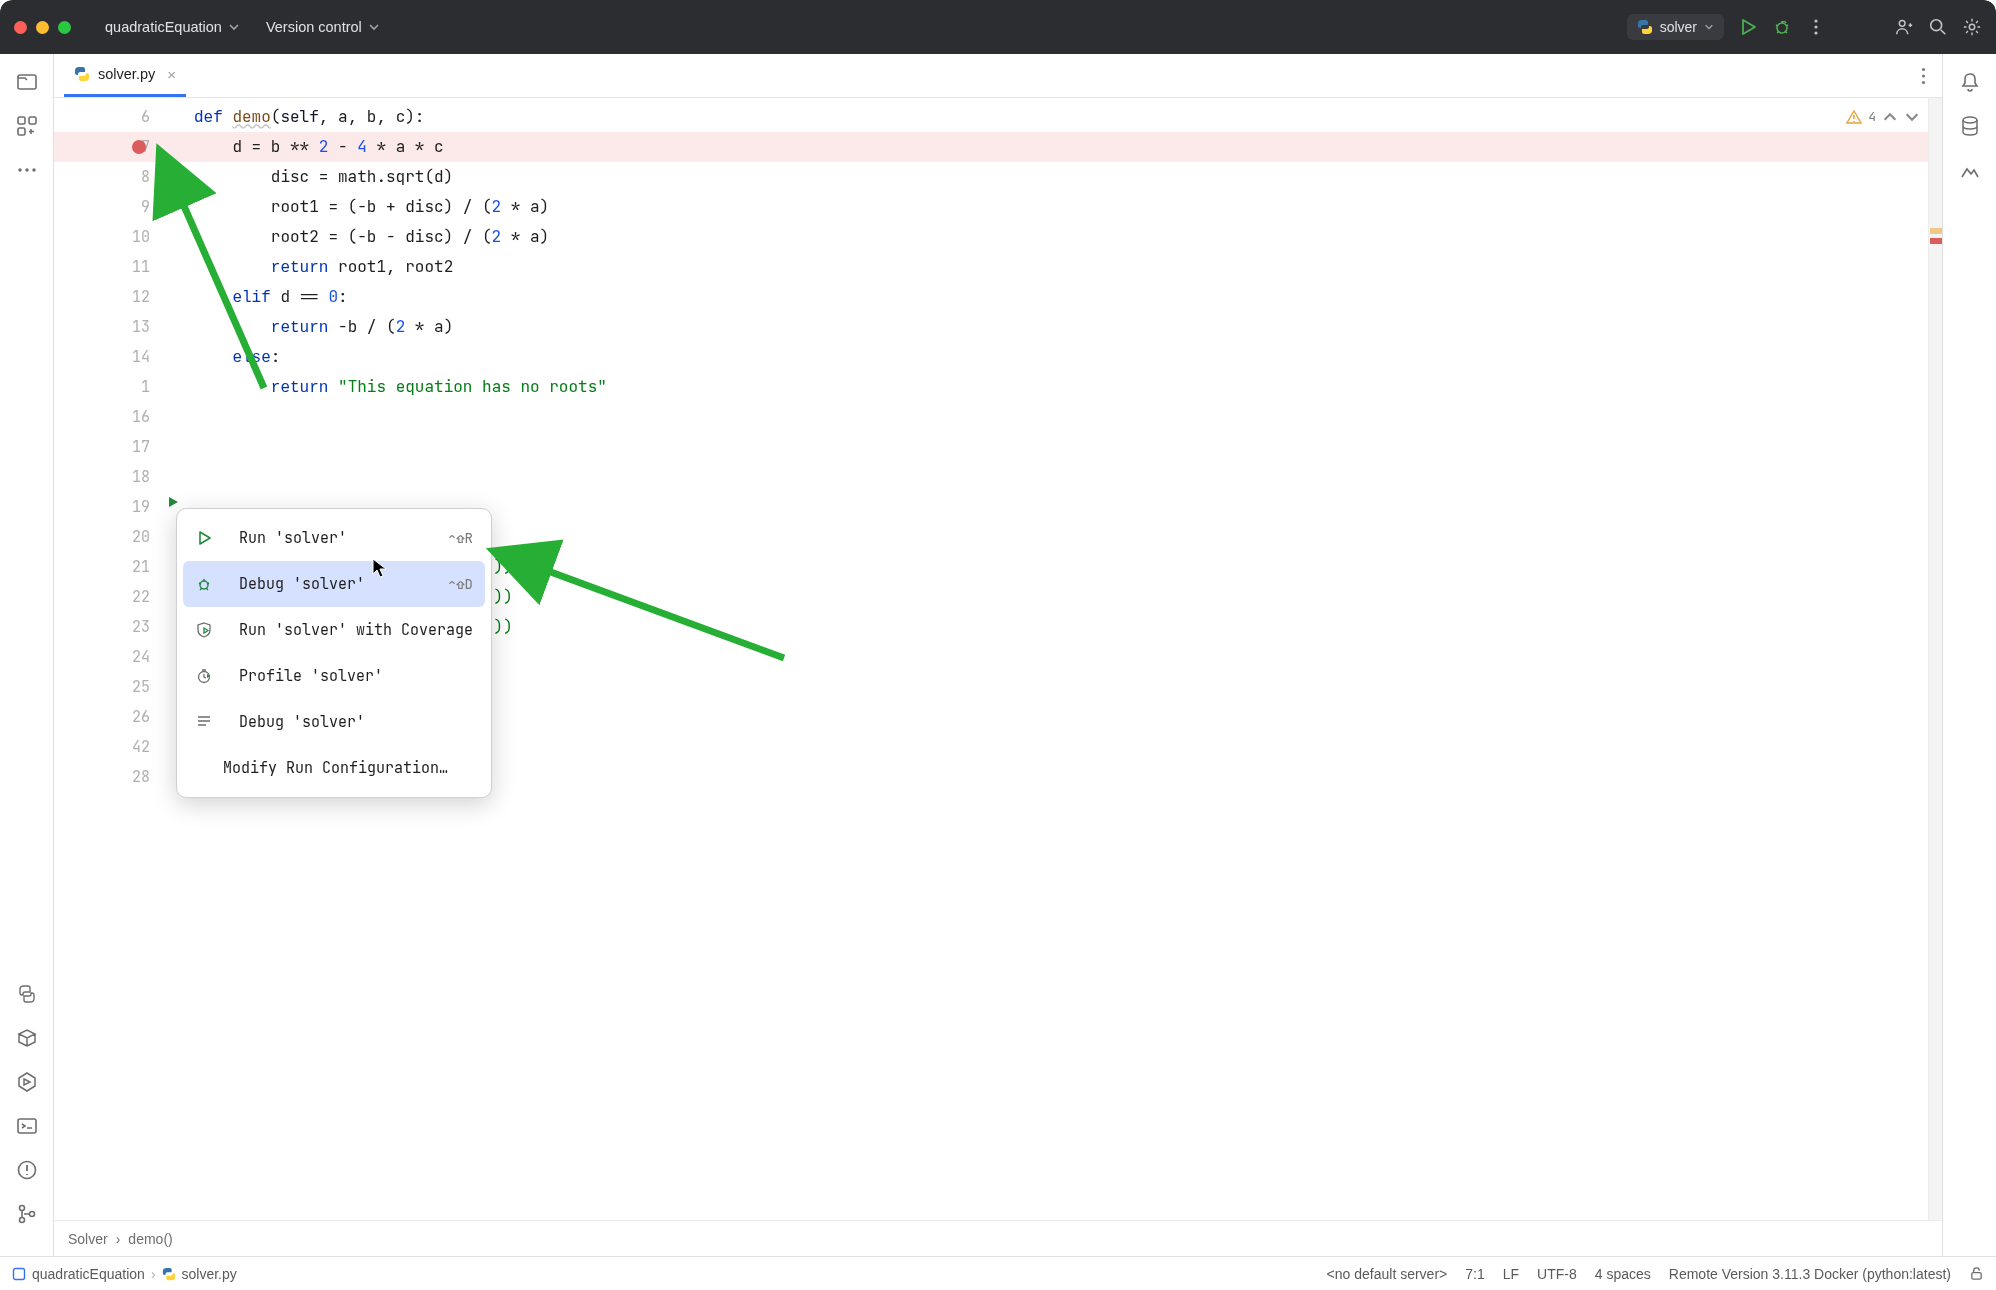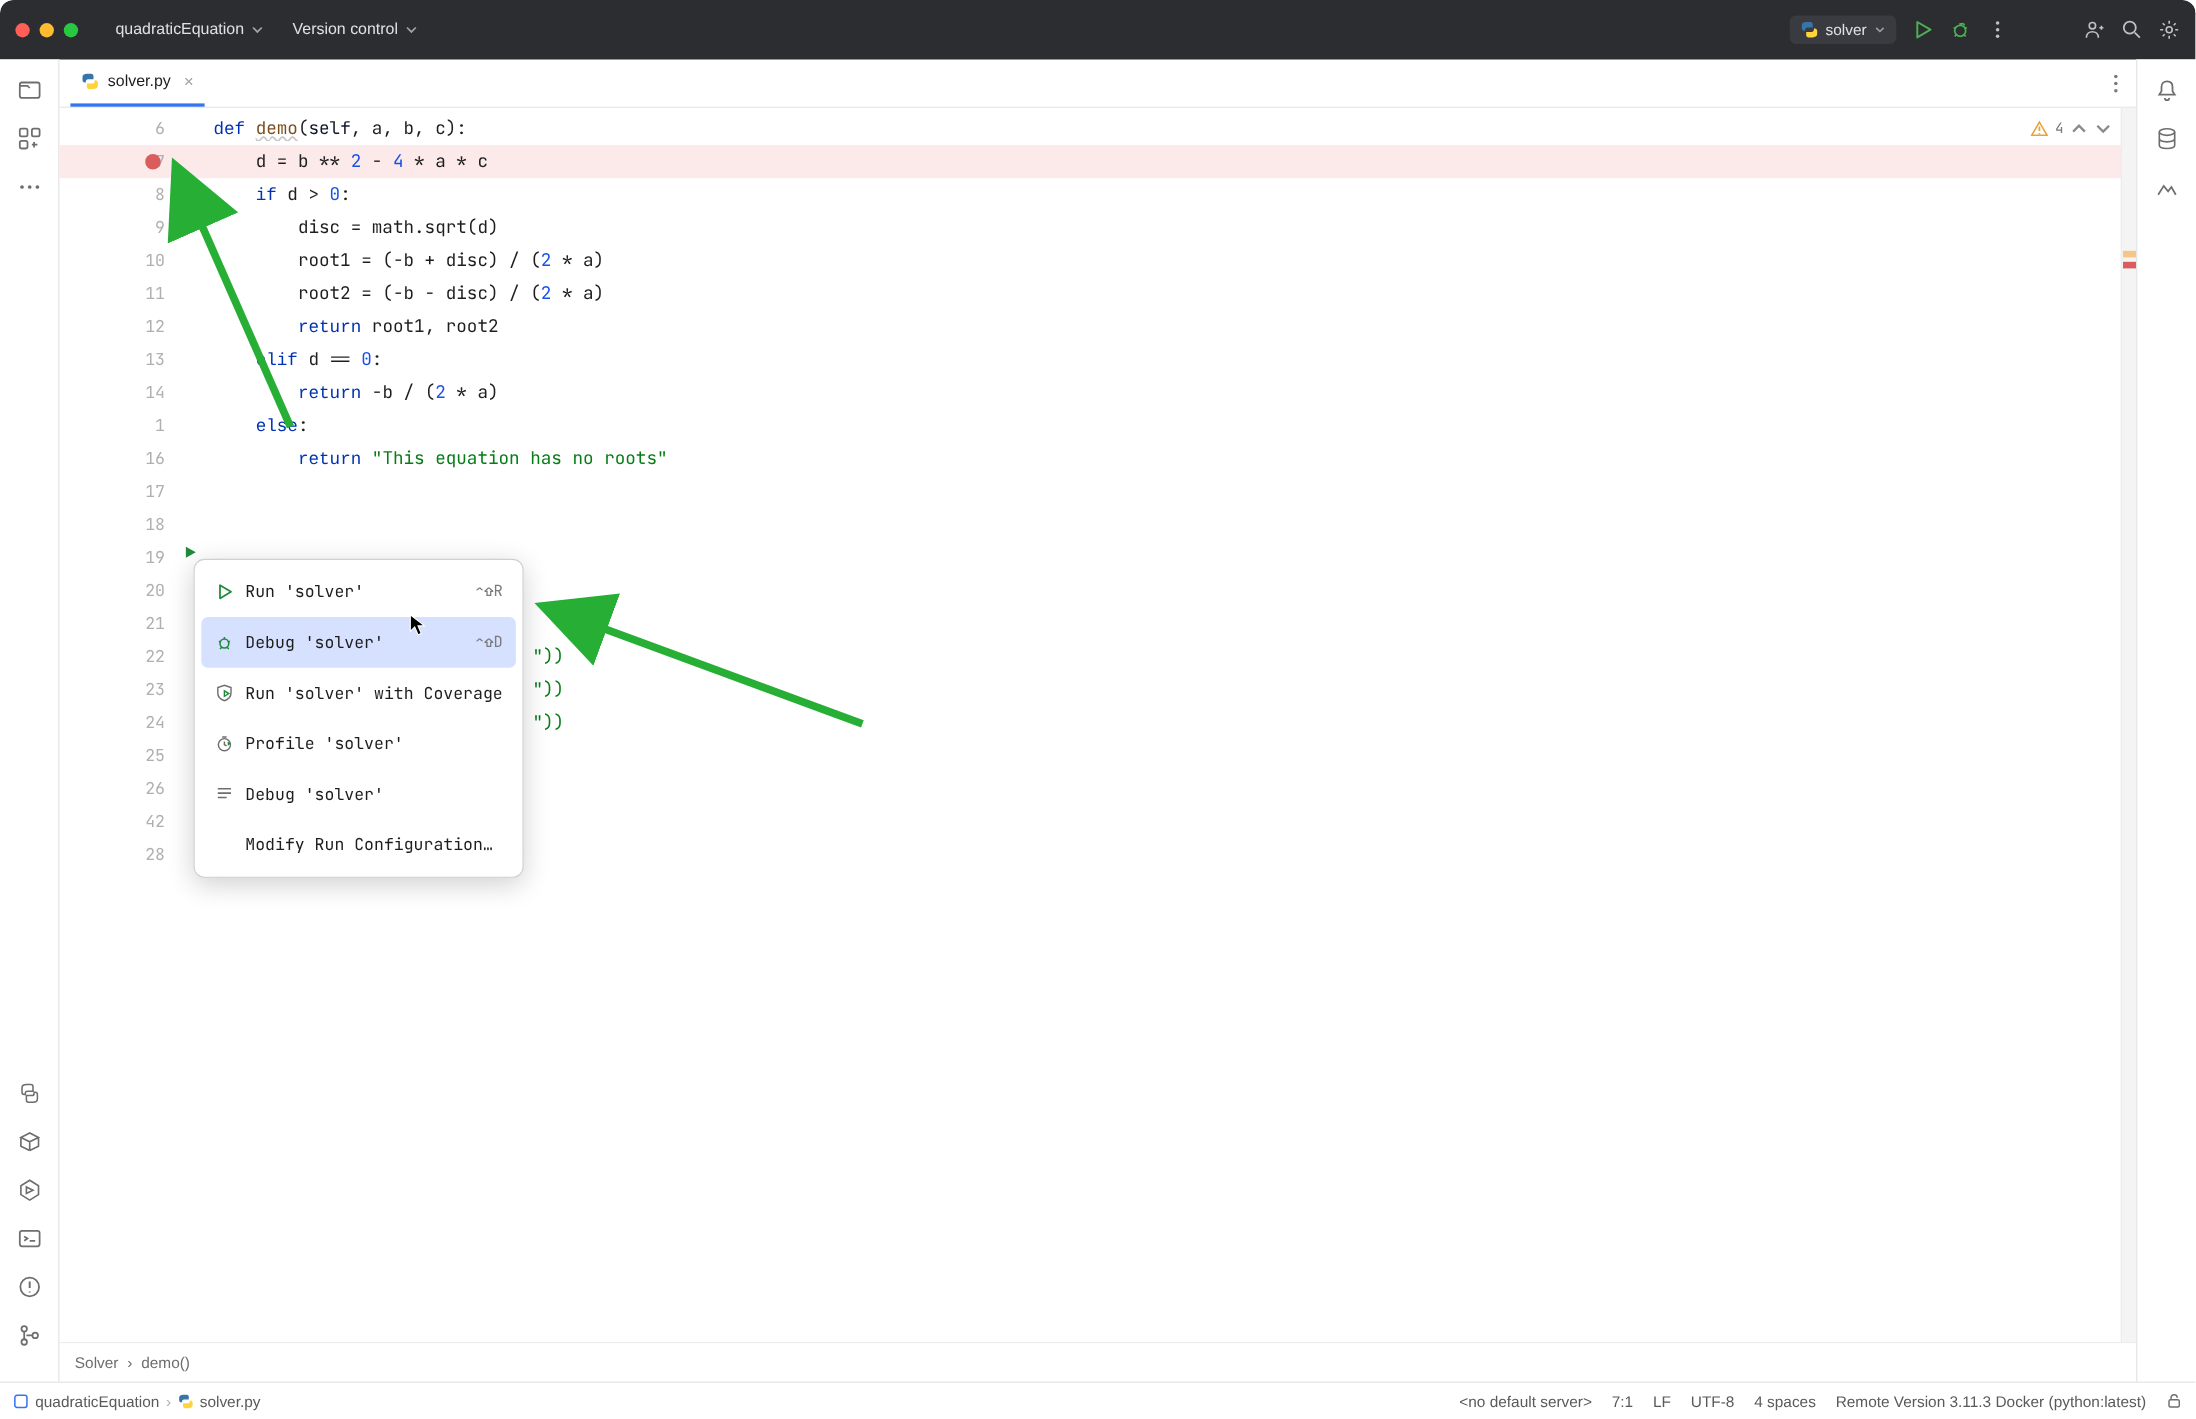--- a/index.html
+++ b/index.html
@@ -61,21 +61,21 @@
 
 .crumbs { height:36px; display:flex; align-items:center; padding:0 14px; gap:8px; color:#6e6e6e; font-size:14px; border-top:1px solid #ececec;}
 
 
 .status { height:34px; display:flex; align-items:center; padding:0 12px; gap:18px; font-size:14px; color:#5a5a5a; border-top:1px solid #e0e0e0;}
 .status .flex { flex:1; }
 .status .seg { display:flex; align-items:center; gap:6px; cursor:pointer; }
 
 
 .context-menu { position:absolute; background:#fff; border:1px solid #d0d0d0; border-radius:10px; box-shadow:0 6px 24px rgba(0,0,0,.18); padding:6px; z-index:50; min-width:300px;}
-.context-menu .mi { display:flex; align-items:center; gap:10px; padding:8px 12px; border-radius:6px; font-size:15px; cursor:pointer; white-space:nowrap;}
+.context-menu .mi { display:flex; align-items:center; gap:26px; padding:8px 12px; border-radius:6px; font-size:15px; cursor:pointer; white-space:nowrap;}
 .context-menu .mi.sel { background:#d6e1ff; }
 .context-menu .mi .sc { margin-left:auto; color:#7a7a7a; font-size:14px;}
 .context-menu .mi .ic { width:18px; height:18px; display:flex; align-items:center; justify-content:center; }
 
 
 .arrow { position:absolute; pointer-events:none; z-index:60; }
 
 
 .cursor-img { position:absolute; z-index:70; }
 
@@ -291,21 +291,20 @@
             </svg>
         </div>
       </div>
 
       <div class="code-col" style="padding-top:4px;">
 
         <div class="row"><span class="kw">def </span><span class="fn" style="text-decoration-line: underline; text-decoration-style: wavy; text-decoration-color:#c8c8c8">demo</span><span>(</span><span class="self">self</span><span>, a, b, c):</span></div>
 
         <div class="row"><span>    d = b ** </span><span class="num">2</span><span> - </span><span class="num">4</span><span> * a * c</span></div>
 
-        <div class="row"><span>    </span><span class="kw">if </span><span>d &gt; </span><span class="num">0</span><span>:</span></div>
 
         <div class="row"><span>        disc = math.sqrt(d)</span></div>
 
         <div class="row"><span>        root1 = (-b + disc) / (</span><span class="num">2</span><span> * a)</span></div>
 
         <div class="row"><span>        root2 = (-b - disc) / (</span><span class="num">2</span><span> * a)</span></div>
 
         <div class="row"><span>        </span><span class="kw">return </span><span>root1, root2</span></div>
 
         <div class="row"><span>    </span><span class="kw">elif </span><span>d == </span><span class="num">0</span><span>:</span></div>

